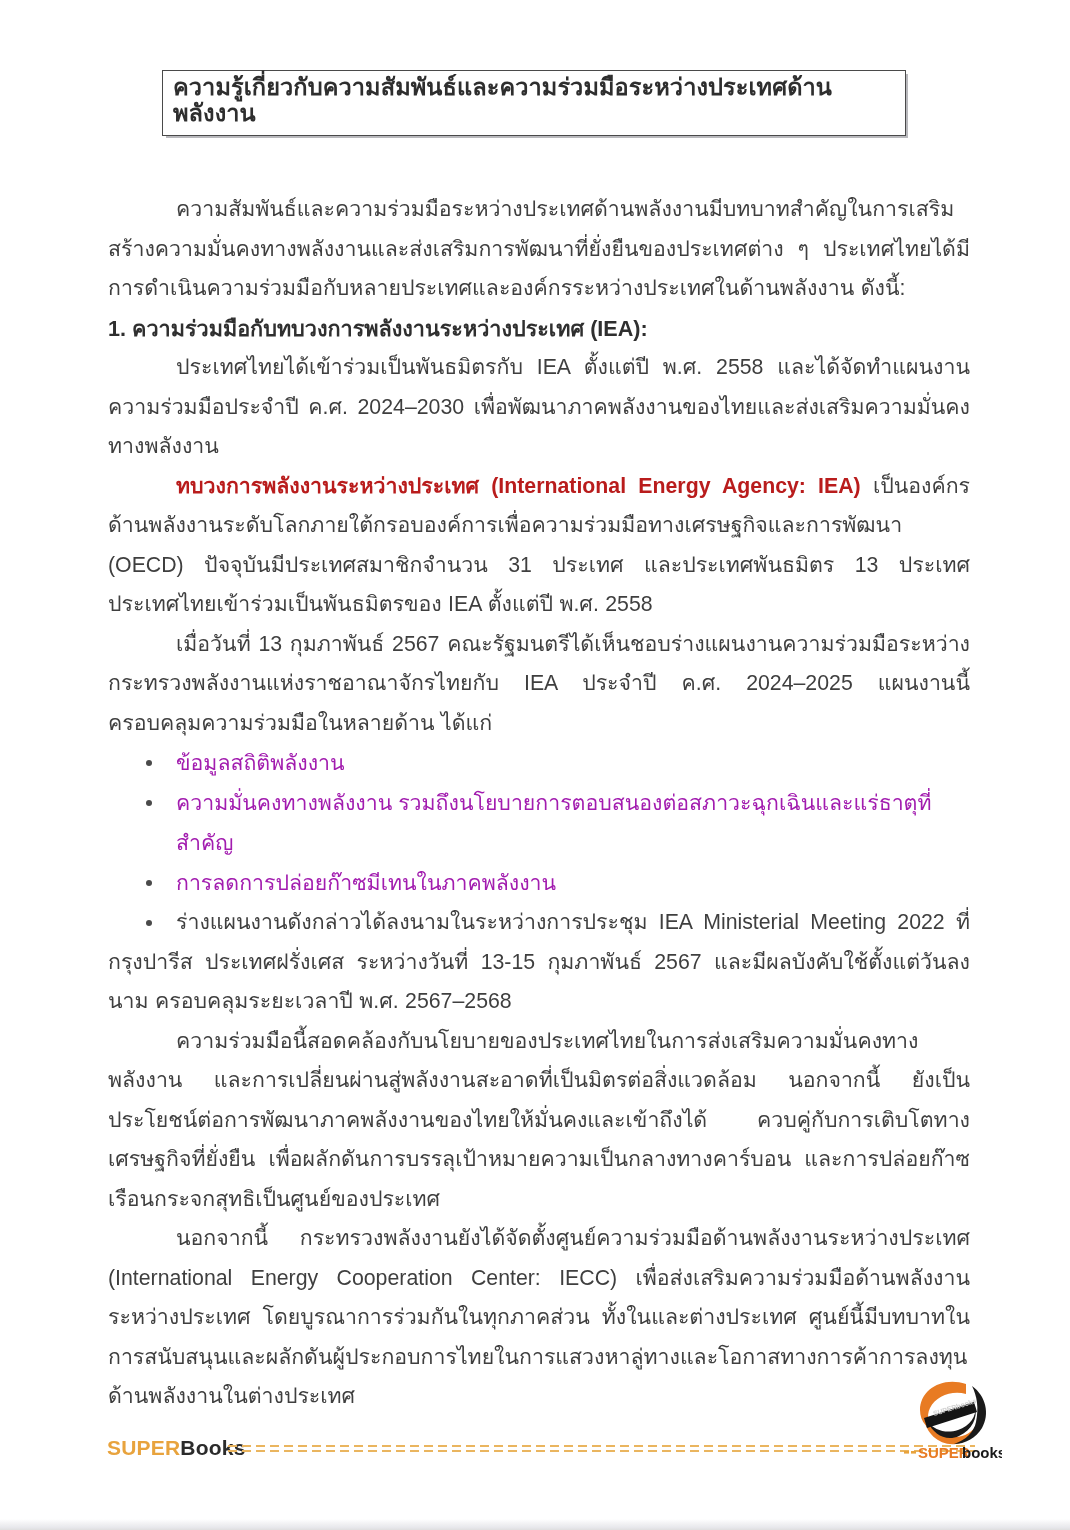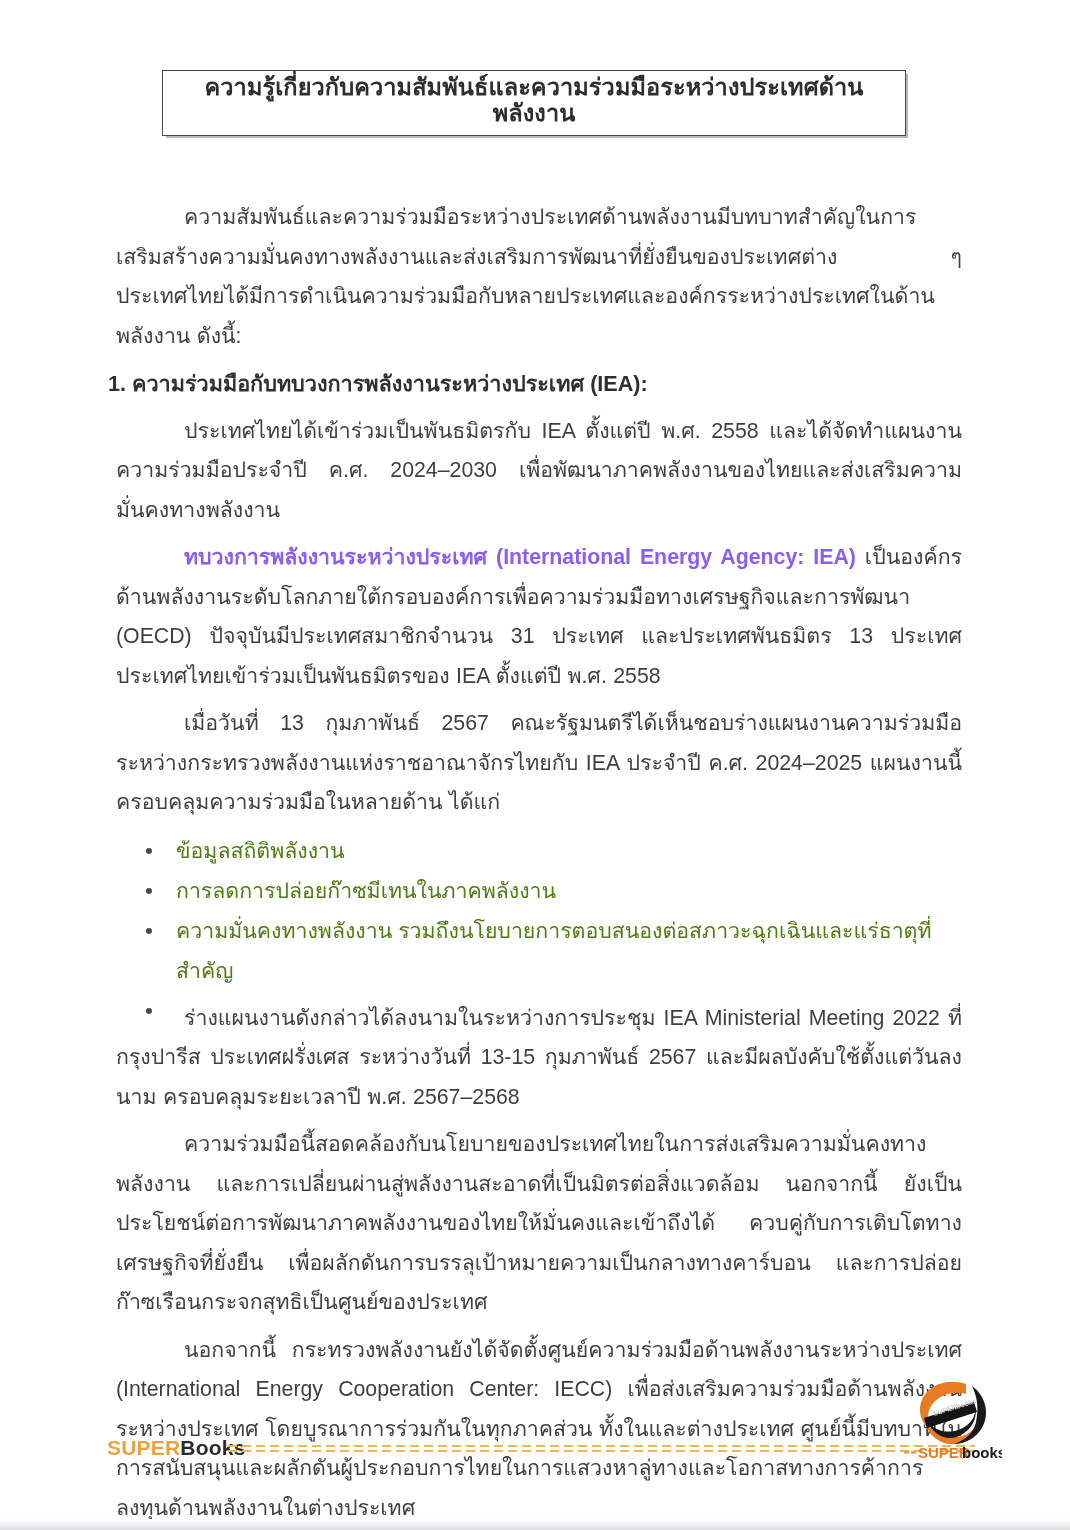--- a/index.html
+++ b/index.html
@@ -47,66 +47,66 @@
     display: flex;
     align-items: center;
     justify-content: center;
   }
   .title-text {
     font-size: 23.5px;
     font-weight: bold;
     color: #2e2e2e;
     letter-spacing: 0.1px;
     line-height: 1.1;
-    text-align: center;
+    text-align: left;
     padding: 0 10px 4px 10px;
   }
 
   
   .body-area {
     position: absolute;
     left: 108px;
     top: 190px;
     width: 862px;
   }
   p.para {
-    margin: 8px;
+    margin: 0;
     font-size: 21.3px;
     line-height: 39.5px;
     color: #3f3f3f;
     text-align: justify;
     text-justify: inter-word;
     word-spacing: 0.5px;
   }
   p.para.indent {
     text-indent: 68px;
   }
   .heading {
     margin: 0;
     font-size: 21.6px;
     line-height: 39.5px;
     font-weight: bold;
     color: #2f2f2f;
   }
   .bold-run {
     font-weight: bold;
-    color: #8b5cf6;
+    color: #b91c1c;
   }
 
   
   ul.bullets {
     margin: 0;
     padding: 0;
     list-style: none;
   }
   ul.bullets li {
     position: relative;
     font-size: 21.3px;
     line-height: 40px;
-    color: #4d7c0f;
+    color: #a21caf;
     padding-left: 68px;
   }
   ul.bullets li .dot {
     position: absolute;
     left: 38px;
     top: 17px;
     width: 6px;
     height: 6px;
     border-radius: 50%;
     background: #4a4a4a;
@@ -195,25 +195,25 @@
 
     <p class="para indent">เมื่อวันที่ 13 กุมภาพันธ์ 2567 คณะรัฐมนตรีได้เห็นชอบร่างแผนงานความร่วมมือระหว่างกระทรวงพลังงานแห่งราชอาณาจักรไทยกับ IEA ประจำปี ค.ศ. 2024–2025 แผนงานนี้ครอบคลุมความร่วมมือในหลายด้าน ได้แก่</p>
 
     <ul class="bullets">
       <li>
         <span class="dot"></span>
         <span>ข้อมูลสถิติพลังงาน</span>
       </li>
       <li>
         <span class="dot"></span>
+        <span>ความมั่นคงทางพลังงาน รวมถึงนโยบายการตอบสนองต่อสภาวะฉุกเฉินและแร่ธาตุที่สำคัญ</span>
+      </li>
+      <li>
+        <span class="dot"></span>
         <span>การลดการปล่อยก๊าซมีเทนในภาคพลังงาน</span>
-      </li>
-      <li>
-        <span class="dot"></span>
-        <span>ความมั่นคงทางพลังงาน รวมถึงนโยบายการตอบสนองต่อสภาวะฉุกเฉินและแร่ธาตุที่สำคัญ</span>
       </li>
       <li>
         <span class="dot"></span>
       </li>
     </ul>
 
     <p class="para indent">ร่างแผนงานดังกล่าวได้ลงนามในระหว่างการประชุม IEA Ministerial Meeting 2022 ที่กรุงปารีส ประเทศฝรั่งเศส ระหว่างวันที่ 13-15 กุมภาพันธ์ 2567 และมีผลบังคับใช้ตั้งแต่วันลงนาม ครอบคลุมระยะเวลาปี พ.ศ. 2567–2568</p>
 
     <p class="para indent">ความร่วมมือนี้สอดคล้องกับนโยบายของประเทศไทยในการส่งเสริมความมั่นคงทางพลังงาน และการเปลี่ยนผ่านสู่พลังงานสะอาดที่เป็นมิตรต่อสิ่งแวดล้อม นอกจากนี้ ยังเป็นประโยชน์ต่อการพัฒนาภาคพลังงานของไทยให้มั่นคงและเข้าถึงได้ ควบคู่กับการเติบโตทางเศรษฐกิจที่ยั่งยืน เพื่อผลักดันการบรรลุเป้าหมายความเป็นกลางทางคาร์บอน และการปล่อยก๊าซเรือนกระจกสุทธิเป็นศูนย์ของประเทศ</p>
 

